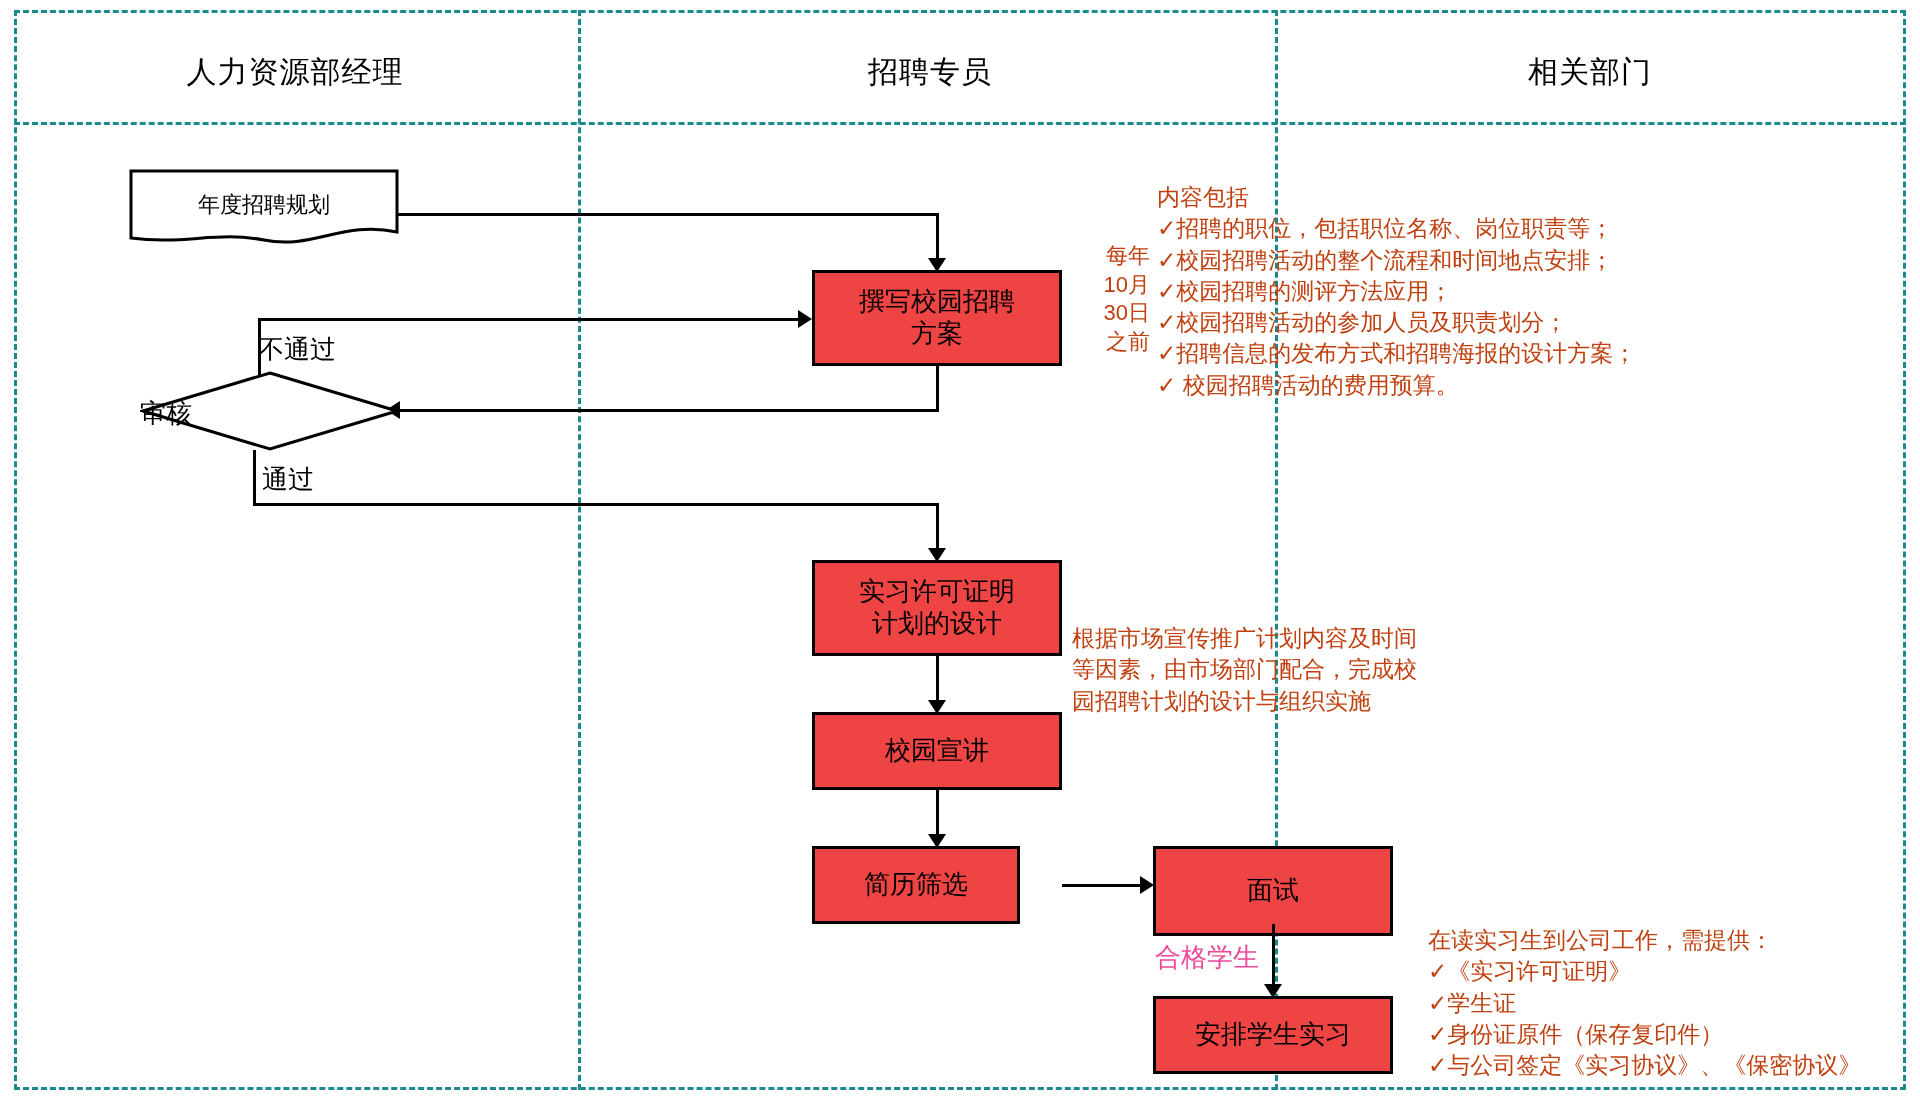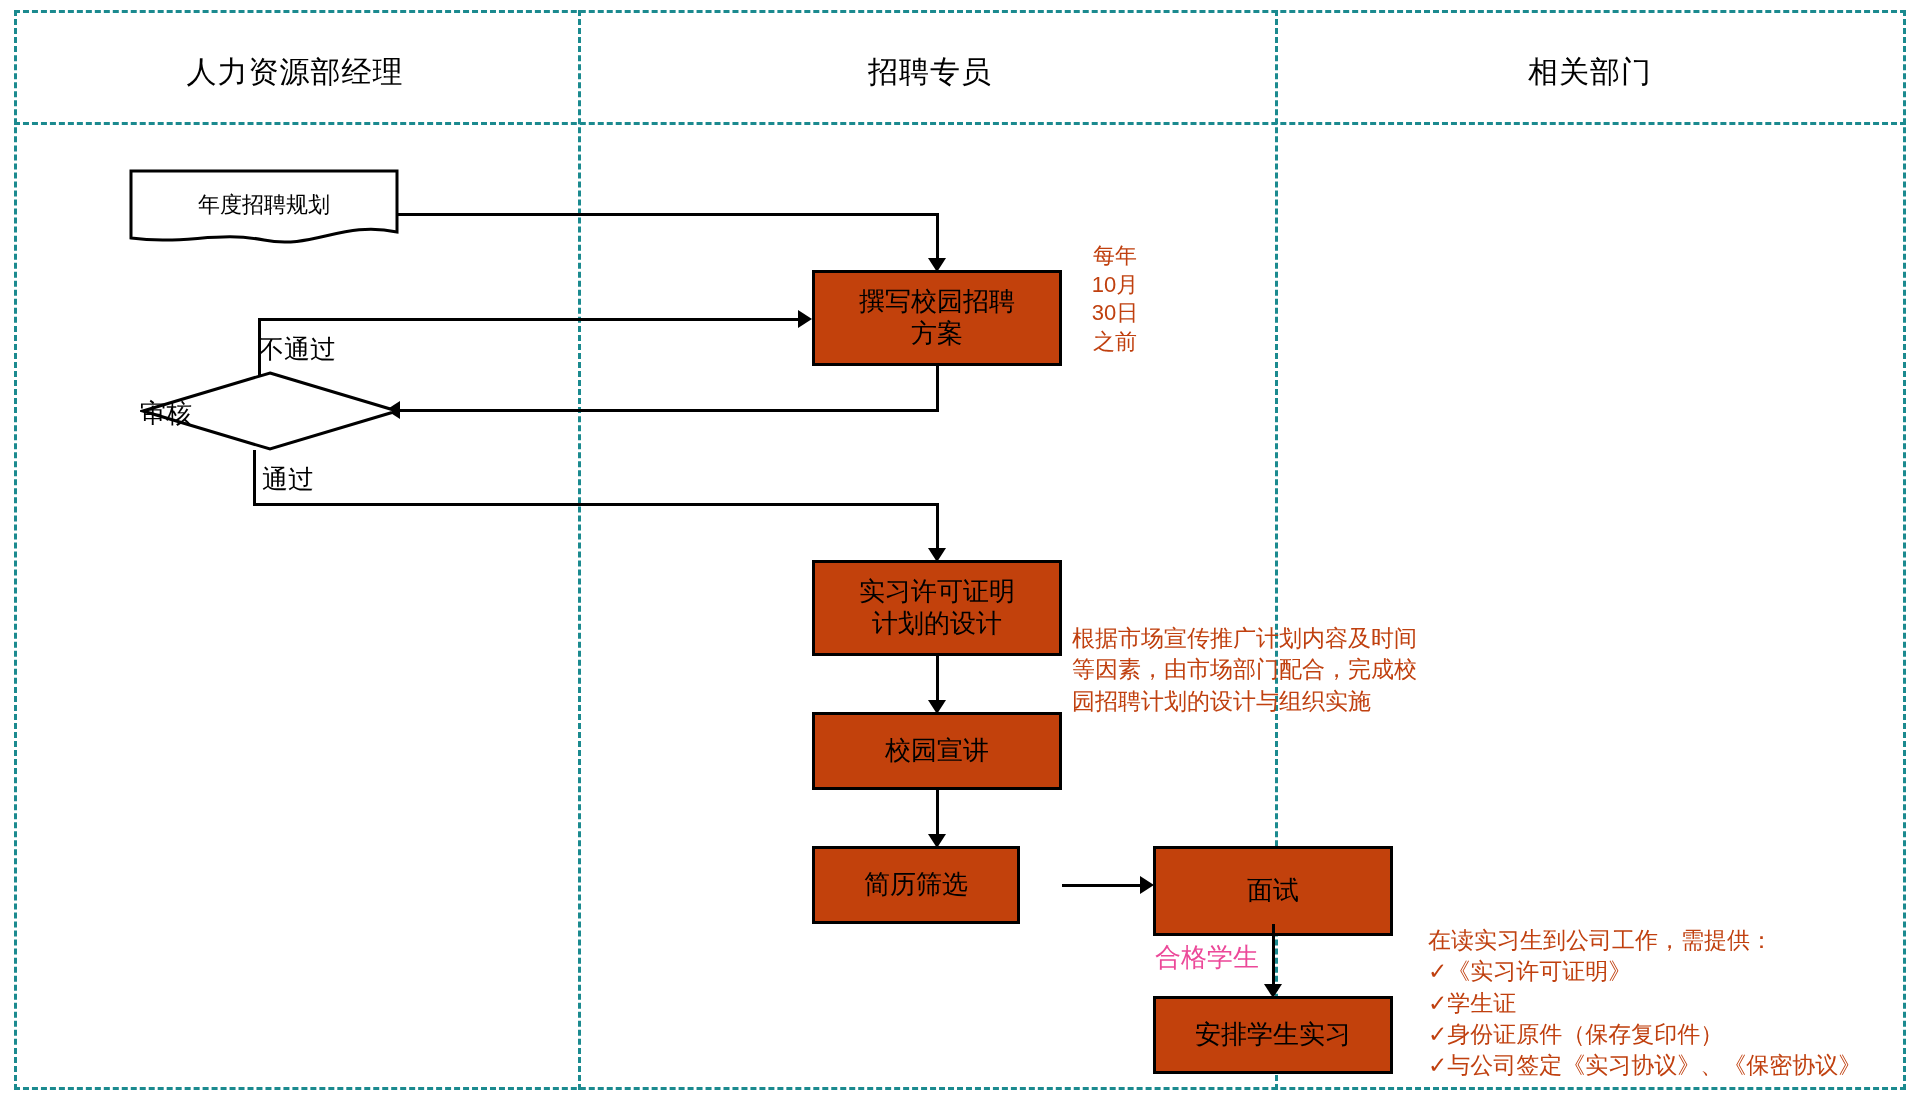--- a/index.html
+++ b/index.html
@@ -48,21 +48,21 @@
     font-size: 30px;
     font-weight: normal;
     color: #000000;
     letter-spacing: 1px;
   }
 
   
   .box {
     position: absolute;
     border: 3px solid #000000;
-    background: #c2410c;
+    background: #ef4444;
     box-sizing: border-box;
     display: flex;
     align-items: center;
     justify-content: center;
     text-align: center;
     font-size: 26px;
     line-height: 1.22;
     color: #000000;
     white-space: pre-line;
   }
@@ -214,25 +214,32 @@
   <div class="arrow arrow-right" style="left:1140px; top:876px;"></div>
 
   <div class="box" style="left:1153px; top:846px; width:240px; height:90px;">面试</div>
 
   <div class="conn conn-v" style="left:1272px; top:924px; height:66px;"></div>
   <div class="arrow arrow-down" style="left:1264px; top:984px;"></div>
   <div class="note-red-edge" style="left:1155px; top:940px;">合格学生</div>
 
   <div class="box" style="left:1153px; top:996px; width:240px; height:78px;">安排学生实习</div>
 
-  <div class="note-small" style="left:1080px; top:242px; width:70px; text-align:center;">每年
+  <div class="note-small" style="left:1080px; top:242px; width:70px; text-align:right;">每年
 10月
 30日
 之前</div>
 
+  <div class="note" style="left:1157px; top:182px; width:720px;">内容包括
+✓招聘的职位，包括职位名称、岗位职责等；
+✓校园招聘活动的整个流程和时间地点安排；
+✓校园招聘的测评方法应用；
+✓校园招聘活动的参加人员及职责划分；
+✓招聘信息的发布方式和招聘海报的设计方案；
+✓ 校园招聘活动的费用预算。</div>
 
   <div class="note" style="left:1428px; top:925px; width:490px;">在读实习生到公司工作，需提供：
 ✓《实习许可证明》
 ✓学生证
 ✓身份证原件（保存复印件）
 ✓与公司签定《实习协议》、《保密协议》</div>
 
   <div class="note" style="left:1072px; top:623px; width:520px;">根据市场宣传推广计划内容及时间
 等因素，由市场部门配合，完成校
 园招聘计划的设计与组织实施</div>

